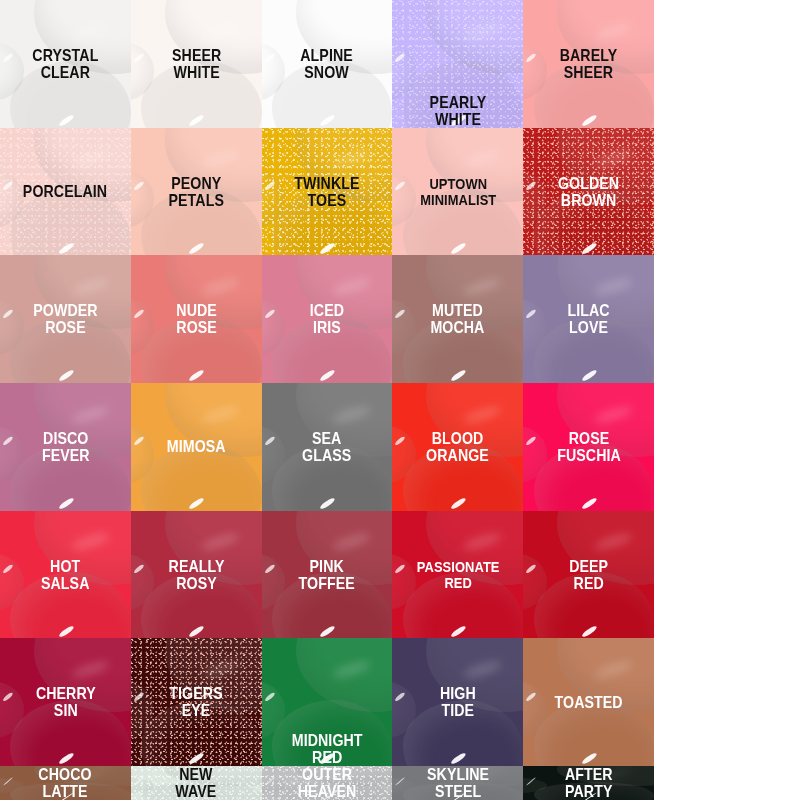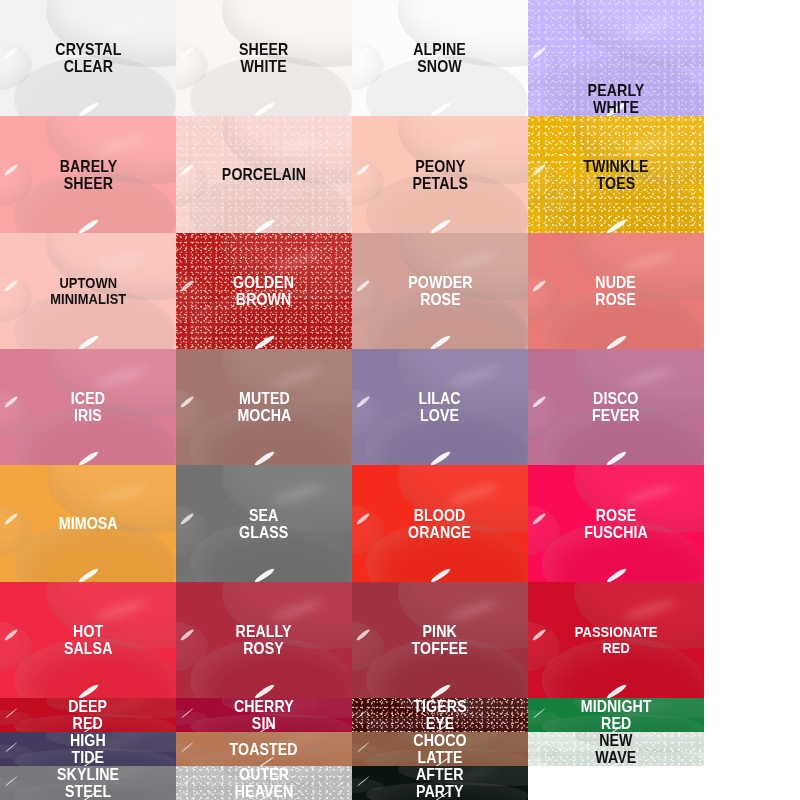--- a/index.html
+++ b/index.html
@@ -1,23 +1,23 @@
 <!DOCTYPE html>
 <html><head>
 <meta charset="utf-8">
 <title>Nail Polish Shade Grid</title>
 <style>
   html,body{margin:0;padding:0;background:#fff;}
   body{width:800px;height:800px;overflow:hidden;
        font-family:"Liberation Sans","DejaVu Sans",sans-serif;}
 
   #grid{
-    width:704px;height:800px;
+    width:654px;height:800px;
     display:grid;
-    grid-template-columns:repeat(4,1fr);
+    grid-template-columns:repeat(5,1fr);
     grid-template-rows:repeat(6,1fr);
     border-radius:8px;
   }
 
   .cell{
     position:relative;
     overflow:hidden;
     display:flex;
     align-items:center;
     justify-content:center;
@@ -446,41 +446,41 @@
       <div class="blob-a"></div>
       <div class="blob-b"></div>
       <div class="blob-c"></div>
       <div class="shimmer heavy"></div>
       <div class="spec glow"></div>
       <div class="spec left"></div>
       <div class="spec bottom"></div>
       <div class="label t-dark" style="color: rgb(17, 17, 17);">NEW
 WAVE</div>
     </div>
+    <div class="cell" style="background: rgb(191, 192, 194);">
+      <div class="blob-a"></div>
+      <div class="blob-b"></div>
+      <div class="blob-c"></div>
+      <div class="shimmer heavy"></div>
+      <div class="spec glow"></div>
+      <div class="spec left"></div>
+      <div class="spec bottom"></div>
+      <div class="label t-light" style="color: rgb(255, 255, 255);">OUTER
+HEAVEN</div>
+    </div>
     <div class="cell" style="background: rgb(119, 120, 123);">
       <div class="blob-a"></div>
       <div class="blob-b"></div>
       <div class="blob-c"></div>
       <div class="spec glow"></div>
       <div class="spec left"></div>
       <div class="spec bottom"></div>
       <div class="label t-light" style="color: rgb(255, 255, 255);">SKYLINE
 STEEL</div>
     </div>
-    <div class="cell" style="background: rgb(191, 192, 194);">
-      <div class="blob-a"></div>
-      <div class="blob-b"></div>
-      <div class="blob-c"></div>
-      <div class="shimmer heavy"></div>
-      <div class="spec glow"></div>
-      <div class="spec left"></div>
-      <div class="spec bottom"></div>
-      <div class="label t-light" style="color: rgb(255, 255, 255);">OUTER
-HEAVEN</div>
-    </div>
     <div class="cell" style="background: rgb(11, 20, 16);">
       <div class="blob-a"></div>
       <div class="blob-b"></div>
       <div class="blob-c"></div>
       <div class="spec glow"></div>
       <div class="spec left"></div>
       <div class="spec bottom"></div>
       <div class="label t-light" style="color: rgb(255, 255, 255);">AFTER
 PARTY</div>
     </div>

